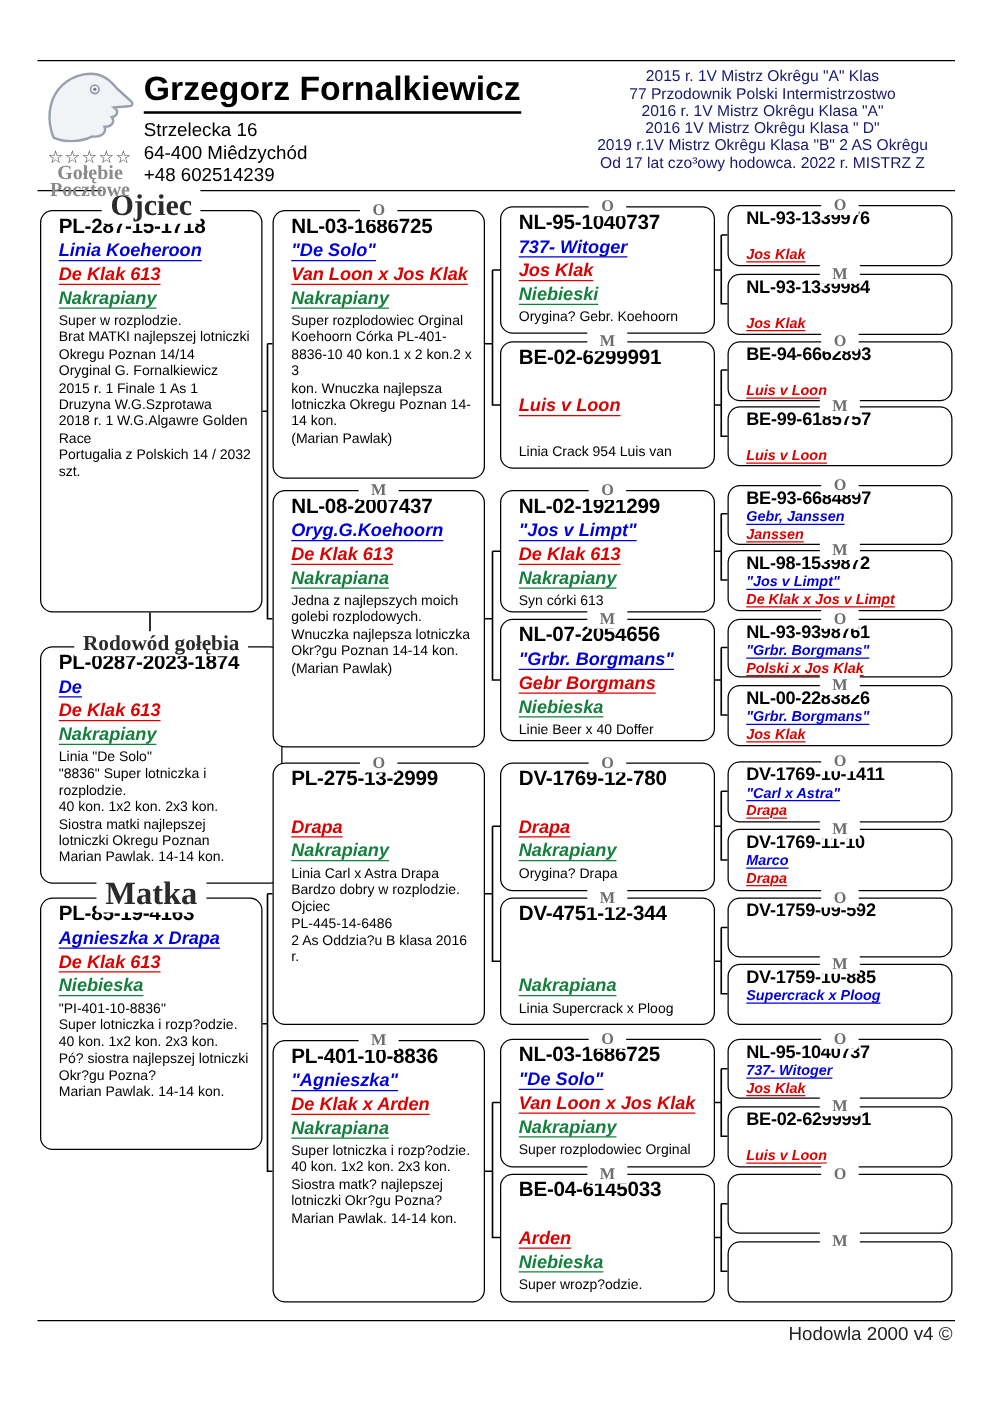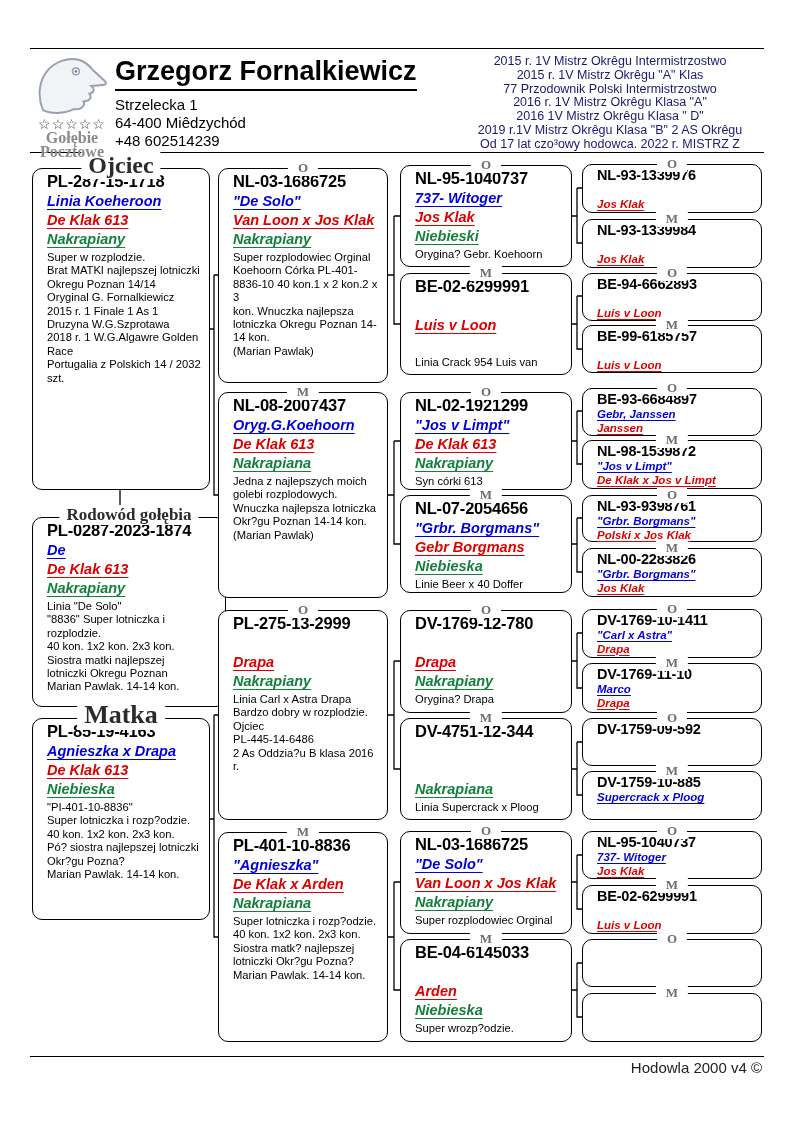--- a/index.html
+++ b/index.html
@@ -78,26 +78,25 @@
       <circle cx="42" cy="18" r="3.5" fill="none" stroke="#98a0b0" stroke-width="1.5"></circle>
       <circle cx="42" cy="18" r="1.3" fill="#6b7386"></circle>
       <path d="M60 17 L72 28" stroke="#98a0b0" stroke-width="1.5" fill="none"></path>
     </svg>
     <div class="stars">☆☆☆☆☆</div>
     <div class="cap">Gołębie</div>
     <div class="cap">Pocztowe</div>
   </div>
   <div class="owner-name">Grzegorz Fornalkiewicz</div>
   <div class="address">
-    <div>Strzelecka 1</div>
+    <div>Strzelecka 16</div>
     <div>64-400 Miêdzychód</div>
     <div>+48 602514239</div>
   </div>
   <div class="achievements">
-    <div>2015 r. 1V Mistrz Okrêgu Intermistrzostwo</div>
     <div>2015 r. 1V Mistrz  Okrêgu "A" Klas</div>
     <div>77 Przodownik Polski Intermistrzostwo</div>
     <div>2016 r. 1V Mistrz Okrêgu Klasa "A"</div>
     <div>2016 1V Mistrz Okrêgu Klasa " D"</div>
     <div>2019 r.1V Mistrz Okrêgu Klasa "B" 2 AS Okrêgu</div>
     <div>Od 17 lat czo³owy hodowca. 2022 r. MISTRZ  Z</div>
   </div>
 
   <div class="box g1" style="left:32px;top:168px;width:178px;height:322px;">
     <span class="boxtitle t-ojciec">Ojciec</span>

